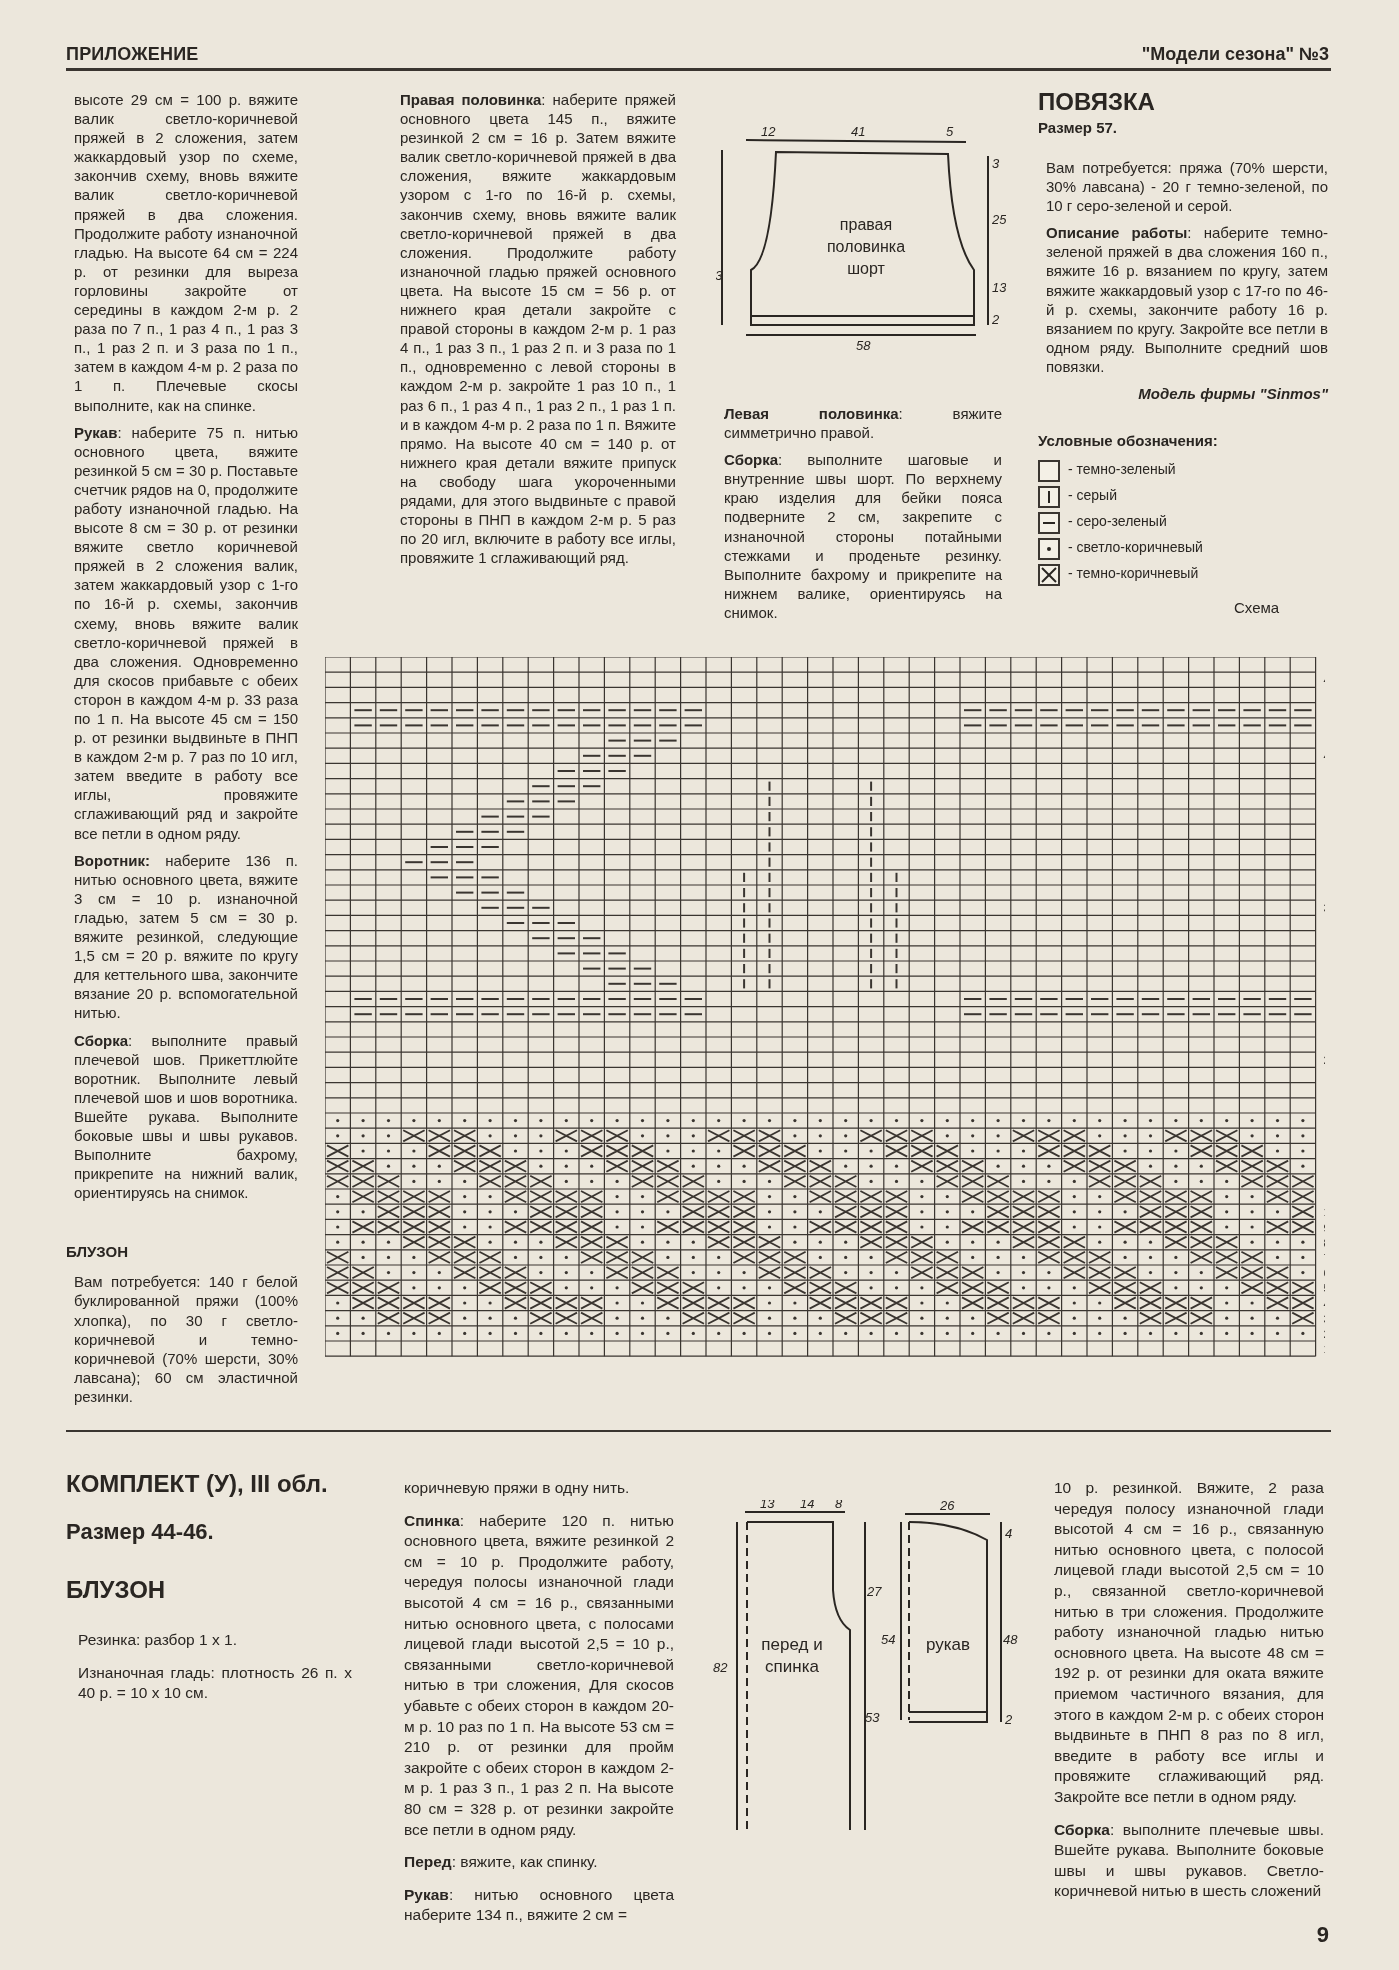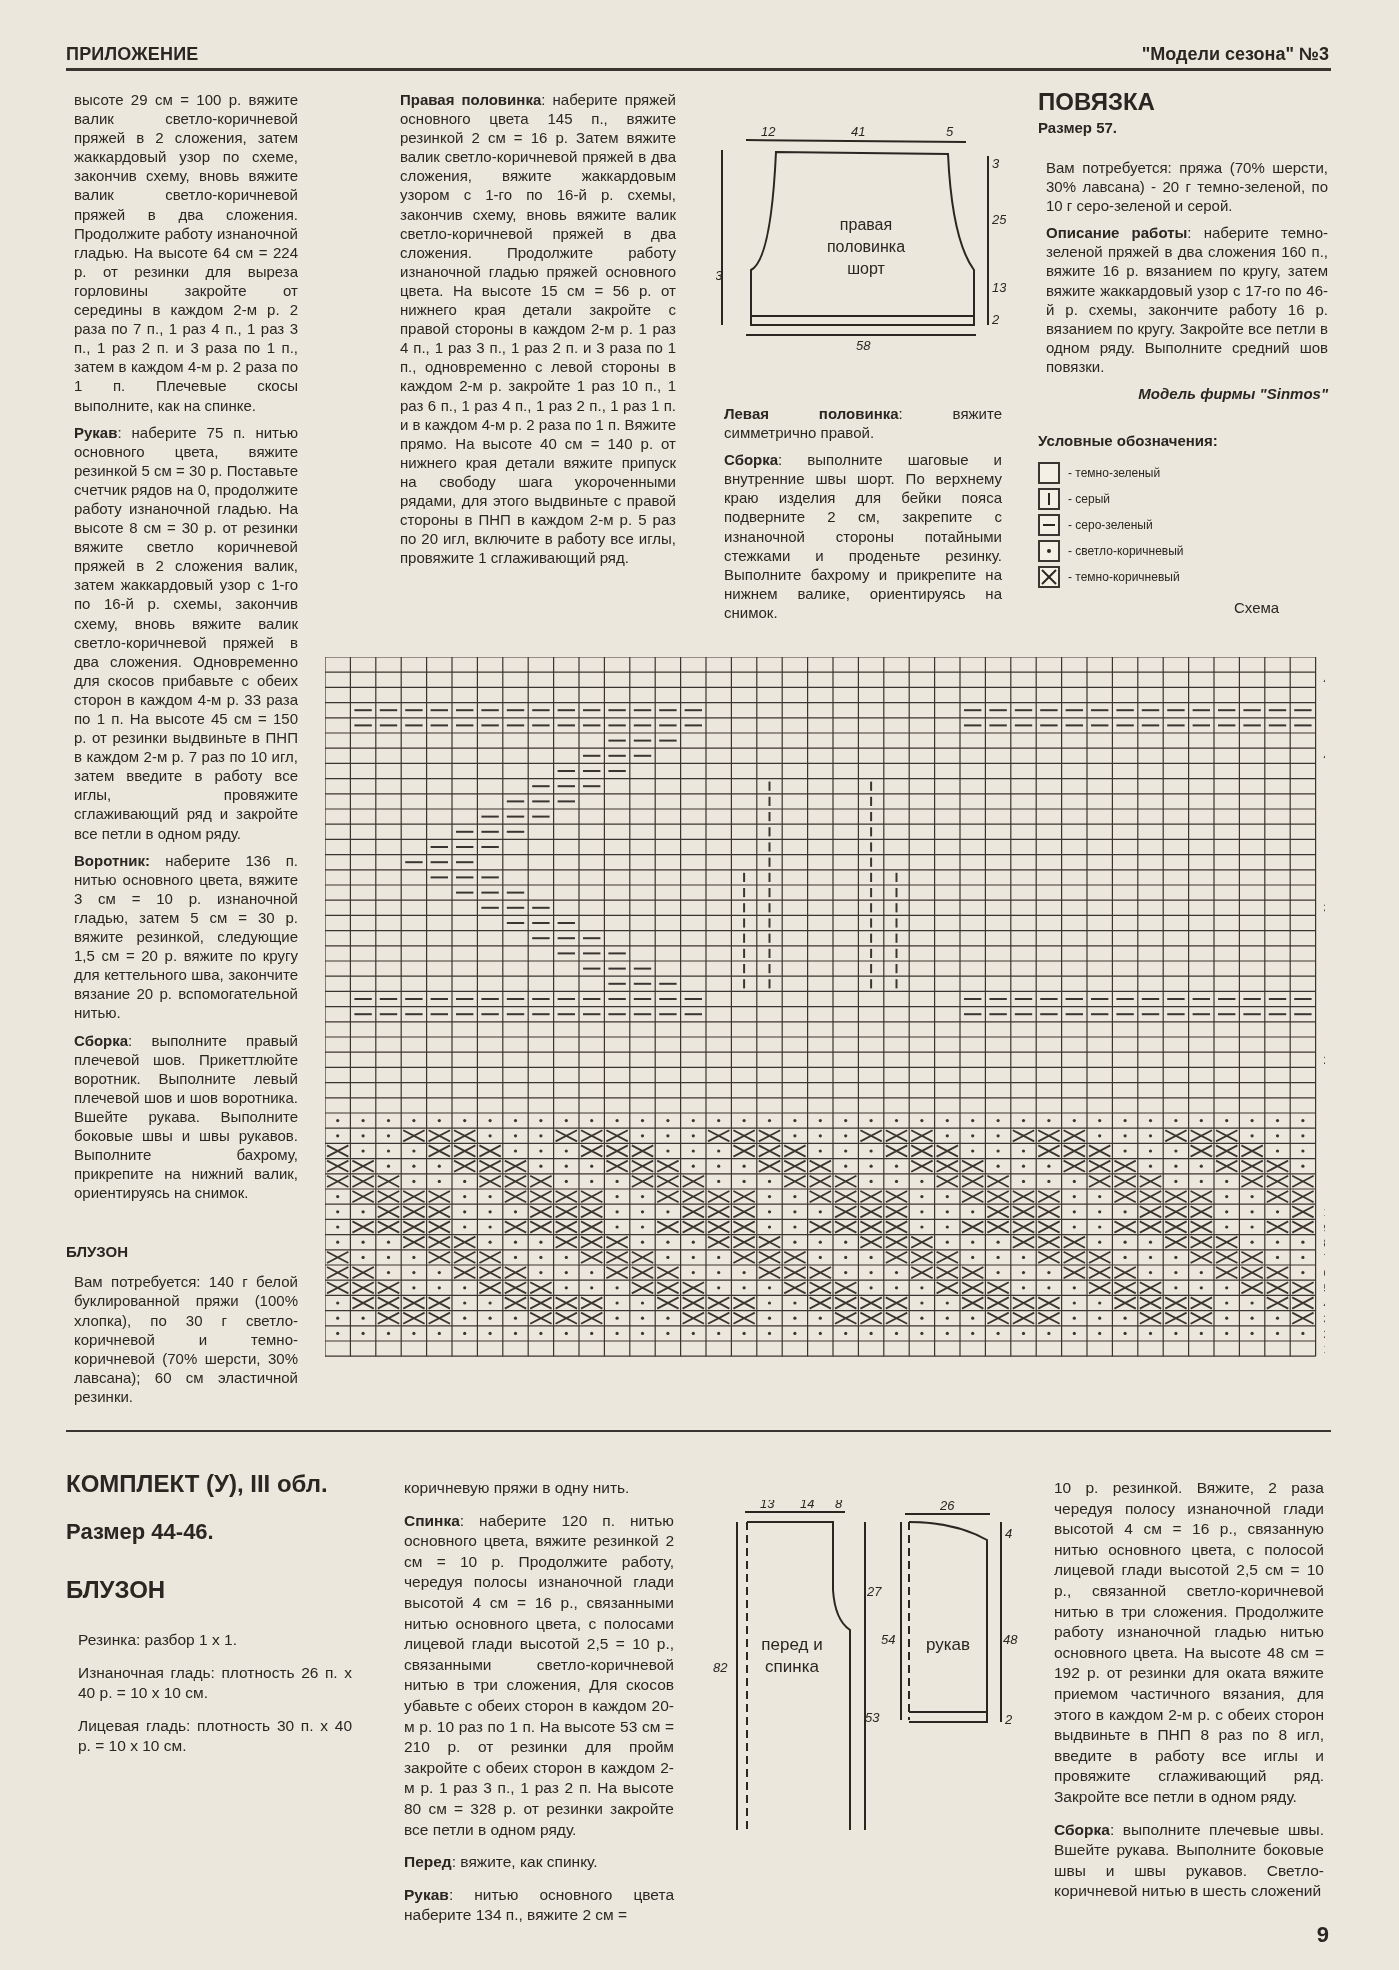--- a/index.html
+++ b/index.html
@@ -12,21 +12,21 @@
   .col{position:absolute;font-size:15px;line-height:19.1px;text-align:justify;}
   .col p{margin:8px;}
   .col b{font-weight:bold;}
   .col1{left:66px;top:82px;width:240px;}
   .col2{left:392px;top:82px;width:292px;}
   .col3{left:716px;top:396px;width:294px;}
   .col4{left:1038px;top:88px;width:298px;}
   .h-big{font-weight:bold;font-size:24px;line-height:28px;margin:0;}
   .h-med{font-weight:bold;font-size:15px;line-height:24px;margin:0;}
   .legend-title{font-weight:bold;font-size:15px;}
-  .legend-row{display:flex;align-items:center;height:26px;font-size:12px;}
+  .legend-row{display:flex;align-items:flex-start;height:26px;font-size:14px;}
   .legend-box{width:18px;height:18px;border:2px solid #3a3530;margin-right:8px;position:relative;background:#f4f0e6;}
   .scheme-label{font-size:15px;}
   .signature{font-weight:bold;font-style:italic;text-align:right;}
   .chart{position:absolute;left:325px;top:657px;}
   .bottom-rule{left:66px;right:68px;top:1430px;height:2px;background:#3a3530;}
   .bcol{position:absolute;font-size:15.5px;line-height:20.6px;text-align:justify;}
   .bcol p{margin:12px;}
   .bcol1{left:66px;top:1618px;width:298px;}
   .bcol2{left:392px;top:1466px;width:294px;}
   .bcol3{left:1042px;top:1466px;width:294px;}
@@ -1032,21 +1032,20 @@
   <div class="h-big">КОМПЛЕКТ (У), III обл.</div>
   <div style="height:22px"></div>
   <div class="h-med" style="font-size:22px">Размер 44-46.</div>
   <div style="height:32px"></div>
   <div class="h-big">БЛУЗОН</div>
 </div>
 
 <div class="bcol bcol1">
   <p>Резинка: разбор 1 х 1.</p>
   <p>Изнаночная гладь: плотность 26 п. х 40 р. = 10 х 10 см.</p>
-  <p>Лицевая гладь: плотность 30 п. х 40 р. = 10 х 10 см.</p>
 </div>
 
 <div class="bcol bcol2">
   <p><b></b><span>коричневую пряжи в одну нить.</span></p>
   <p><b>Спинка</b><span>: наберите 120 п. нитью основного цвета, вяжите резинкой 2 см = 10 р. Продолжите работу, чередуя полосы изнаночной глади высотой 4 см = 16 р., связанными нитью основного цвета, с полосами лицевой глади высотой 2,5 = 10 р., связанными светло-коричневой нитью в три сложения, Для скосов убавьте с обеих сторон в каждом 20-м р. 10 раз по 1 п. На высоте 53 см = 210 р. от резинки для пройм закройте с обеих сторон в каждом 2-м р. 1 раз 3 п., 1 раз 2 п. На высоте 80 см = 328 р. от резинки закройте все петли в одном ряду.</span></p>
   <p><b>Перед</b><span>: вяжите, как спинку.</span></p>
   <p><b>Рукав</b><span>: нитью основного цвета наберите 134 п., вяжите 2 см =</span></p>
 </div>
 
 <svg class="abs" style="left:705px;top:1500px" width="320" height="330">

